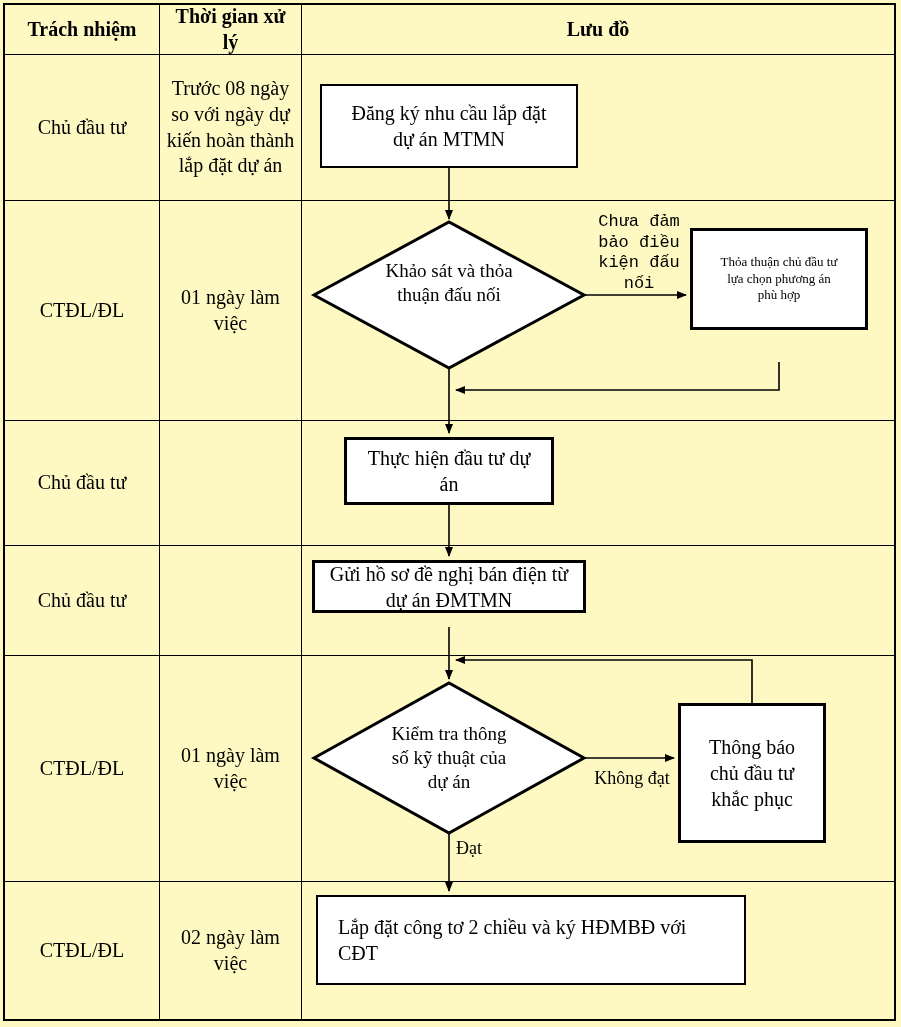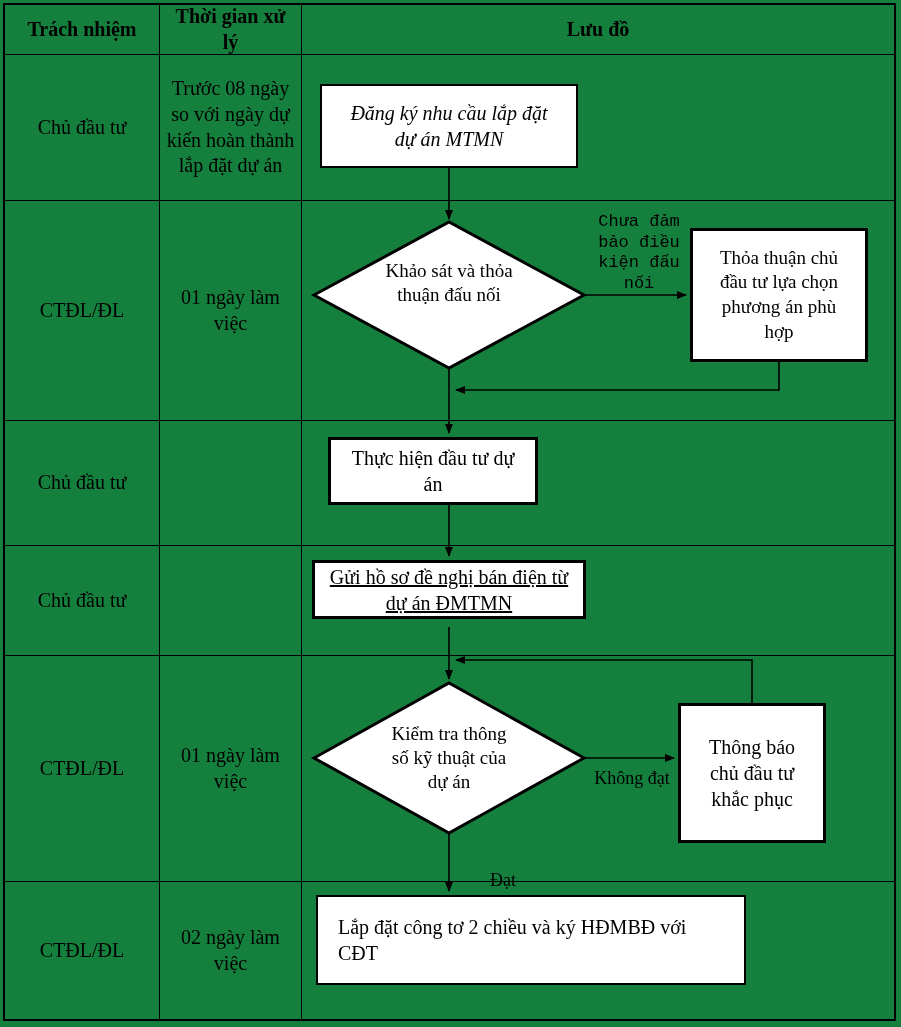--- a/index.html
+++ b/index.html
@@ -5,21 +5,21 @@
   * { margin: 0; padding: 0; box-sizing: border-box; }
   html, body { background: #fff; }
   body {
     font-family: "Liberation Serif", "DejaVu Serif", serif;
     color: #000;
   }
   .page {
     position: relative;
     width: 901px;
     height: 1027px;
-    background: #15803d;
+    background: #fef9c3;
     overflow: hidden;
   }
   .proc-table {
     position: absolute;
     left: 3px; top: 3px;
     width: 893px; height: 1018px;
     border: 2px solid #000;
     display: grid;
     grid-template-columns: 155px 142px 1fr;
     grid-template-rows: 50px 146px 220px 125px 110px 226px 1fr;
@@ -63,32 +63,32 @@
     font-size: 19px;
     line-height: 1.26;
   }
   .flow-label {
     position: absolute;
     text-align: center;
     font-size: 17px;
     line-height: 1.22;
   }
   
-  #box-step1   { left: 320px; top: 84px;  width: 258px; height: 84px;  padding: 0 26px; font-style: italic; }
+  #box-step1   { left: 320px; top: 84px;  width: 258px; height: 84px;  padding: 0 26px; }
   #dtext-1     { left: 383px; top: 259px; width: 132px; }
-  #box-agree   { left: 690px; top: 228px; width: 178px; height: 134px; padding: 0 26px; font-size: 19px; }
-  #box-invest  { left: 328px; top: 437px; width: 210px; height: 68px;  padding: 0 15px; }
-  #box-dossier { left: 312px; top: 560px; width: 274px; height: 59px;  padding: 0 4px; text-decoration: underline; }
+  #box-agree   { left: 690px; top: 228px; width: 178px; height: 102px; padding: 0 26px; font-size: 13px; }
+  #box-invest  { left: 344px; top: 437px; width: 210px; height: 68px;  padding: 0 15px; }
+  #box-dossier { left: 312px; top: 560px; width: 274px; height: 53px;  padding: 0 4px; }
   #dtext-2     { left: 383px; top: 722px; width: 132px; }
   #box-notify  { left: 678px; top: 703px; width: 148px; height: 140px; padding: 0 21px; }
   #box-meter   { left: 316px; top: 895px; width: 430px; height: 90px;  padding: 8px 43px 8px 20px; justify-content: flex-start; text-align: left; }
   #lbl-notok1  { left: 588px; top: 212px; width: 102px; font-family: Liberation Mono, monospace; }
   #lbl-ok1     { left: 328px; top: 374px; width: 122px; }
   #lbl-notok2  { left: 586px; top: 768px; width: 92px; font-size: 18px; }
-  #lbl-ok2     { left: 456px; top: 838px; width: 60px; text-align: right; font-size: 18px; margin-top: 32px; }
+  #lbl-ok2     { left: 456px; top: 838px; width: 60px; text-align: left; font-size: 18px; }
 </style>
 </head>
 <body>
 
 <div class="page">
 
   <div class="proc-table">
     <div class="cell header">Trách nhiệm</div>
     <div class="cell header">Thời gian xử lý</div>
     <div class="cell header lastcol">Lưu đồ</div>

